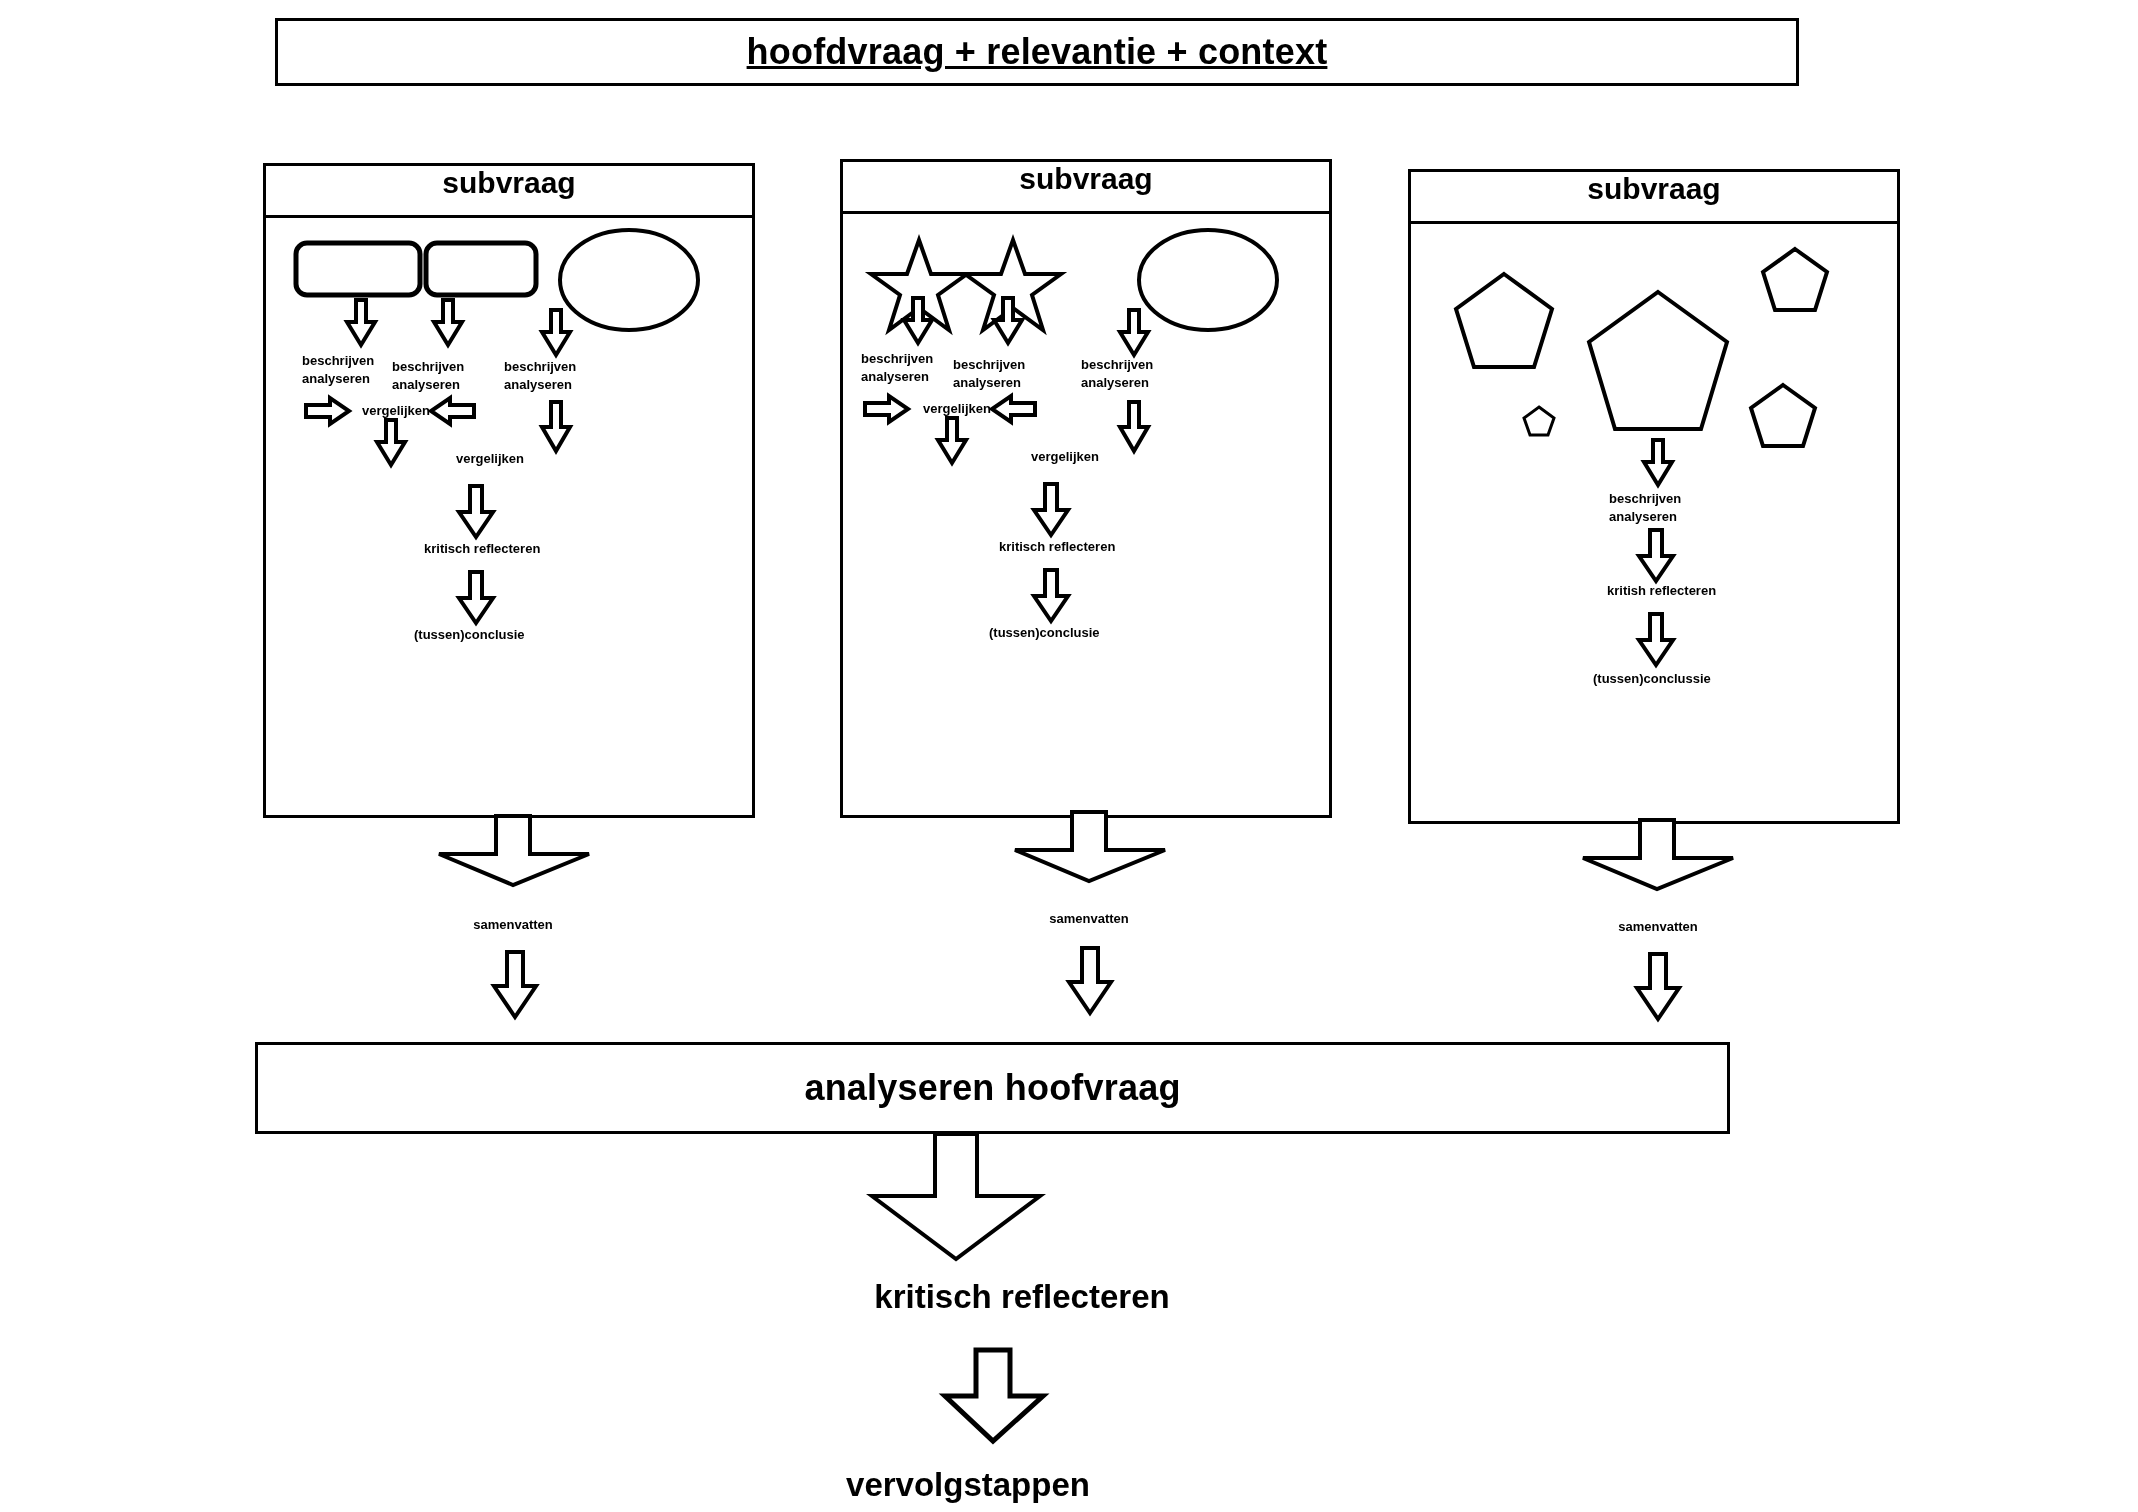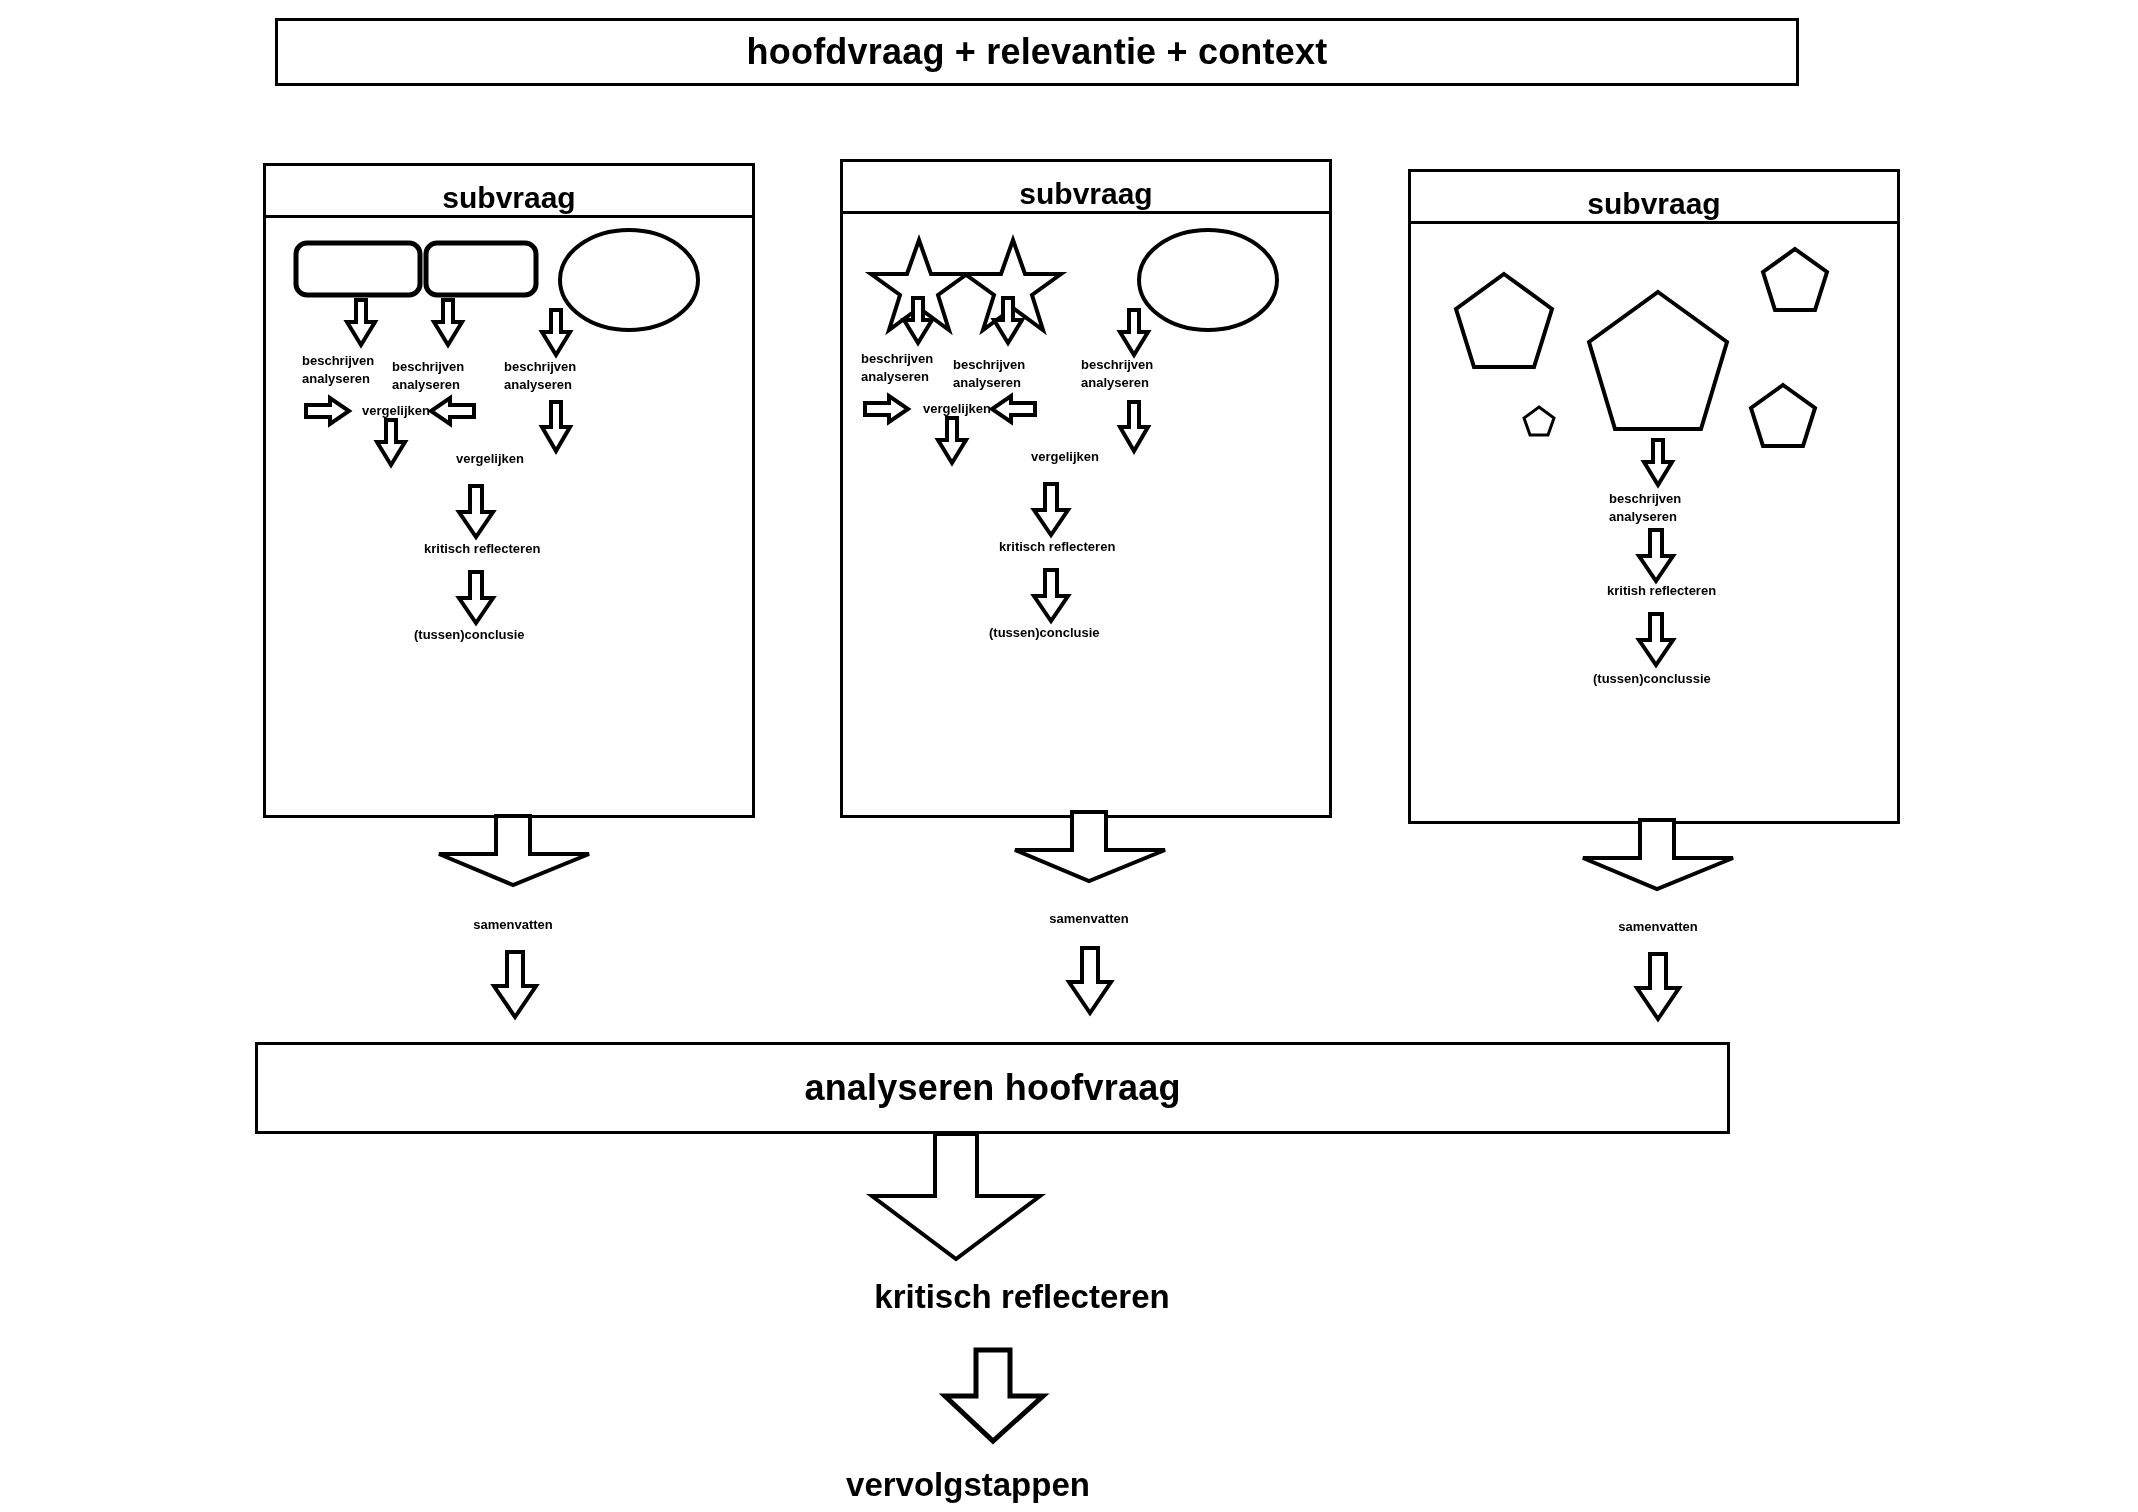--- a/index.html
+++ b/index.html
@@ -39,21 +39,21 @@
     border:3px solid #000;
     background:#fff;
     box-sizing:border-box;
   }
   .col-header{
     position:absolute;
     left:0; right:0; top:0;
     height:52px;
     border-bottom:3px solid #000;
     display:flex;
-    align-items:flex-end;
+    align-items:flex-start;
     justify-content:center;
     box-sizing:border-box;
   }
   .col-header-label{
     font-size:30px;
     font-weight:bold;
     white-space:nowrap;
   }
   .col-body{position:absolute;left:0;right:0;top:52px;bottom:0;}
 
@@ -80,21 +80,21 @@
 
   
   svg{display:block;overflow:visible;}
   .stroke{fill:#ffffff;stroke:#000000;stroke-linejoin:miter;}
 </style>
 </head>
 <body>
 
 <div id="canvas">
 
-  <div class="wide-box" style="left:275px;top:18px;width:1524px;height:68px;">
+  <div class="wide-box" style="left:275px;top:18px;width:1524px;height:68px;text-decoration:underline;">
     <span class="wide-box-label">hoofdvraag + relevantie + context</span>
   </div>
 
   <div class="col-box" style="left:263px;top:163px;width:492px;height:655px;">
     <div class="col-header">
       <span class="col-header-label">subvraag</span>
     </div>
     <div class="col-body">
 
       <svg class="abs" style="left:27px;top:22px;" width="130" height="58" viewBox="0 0 130 58">

